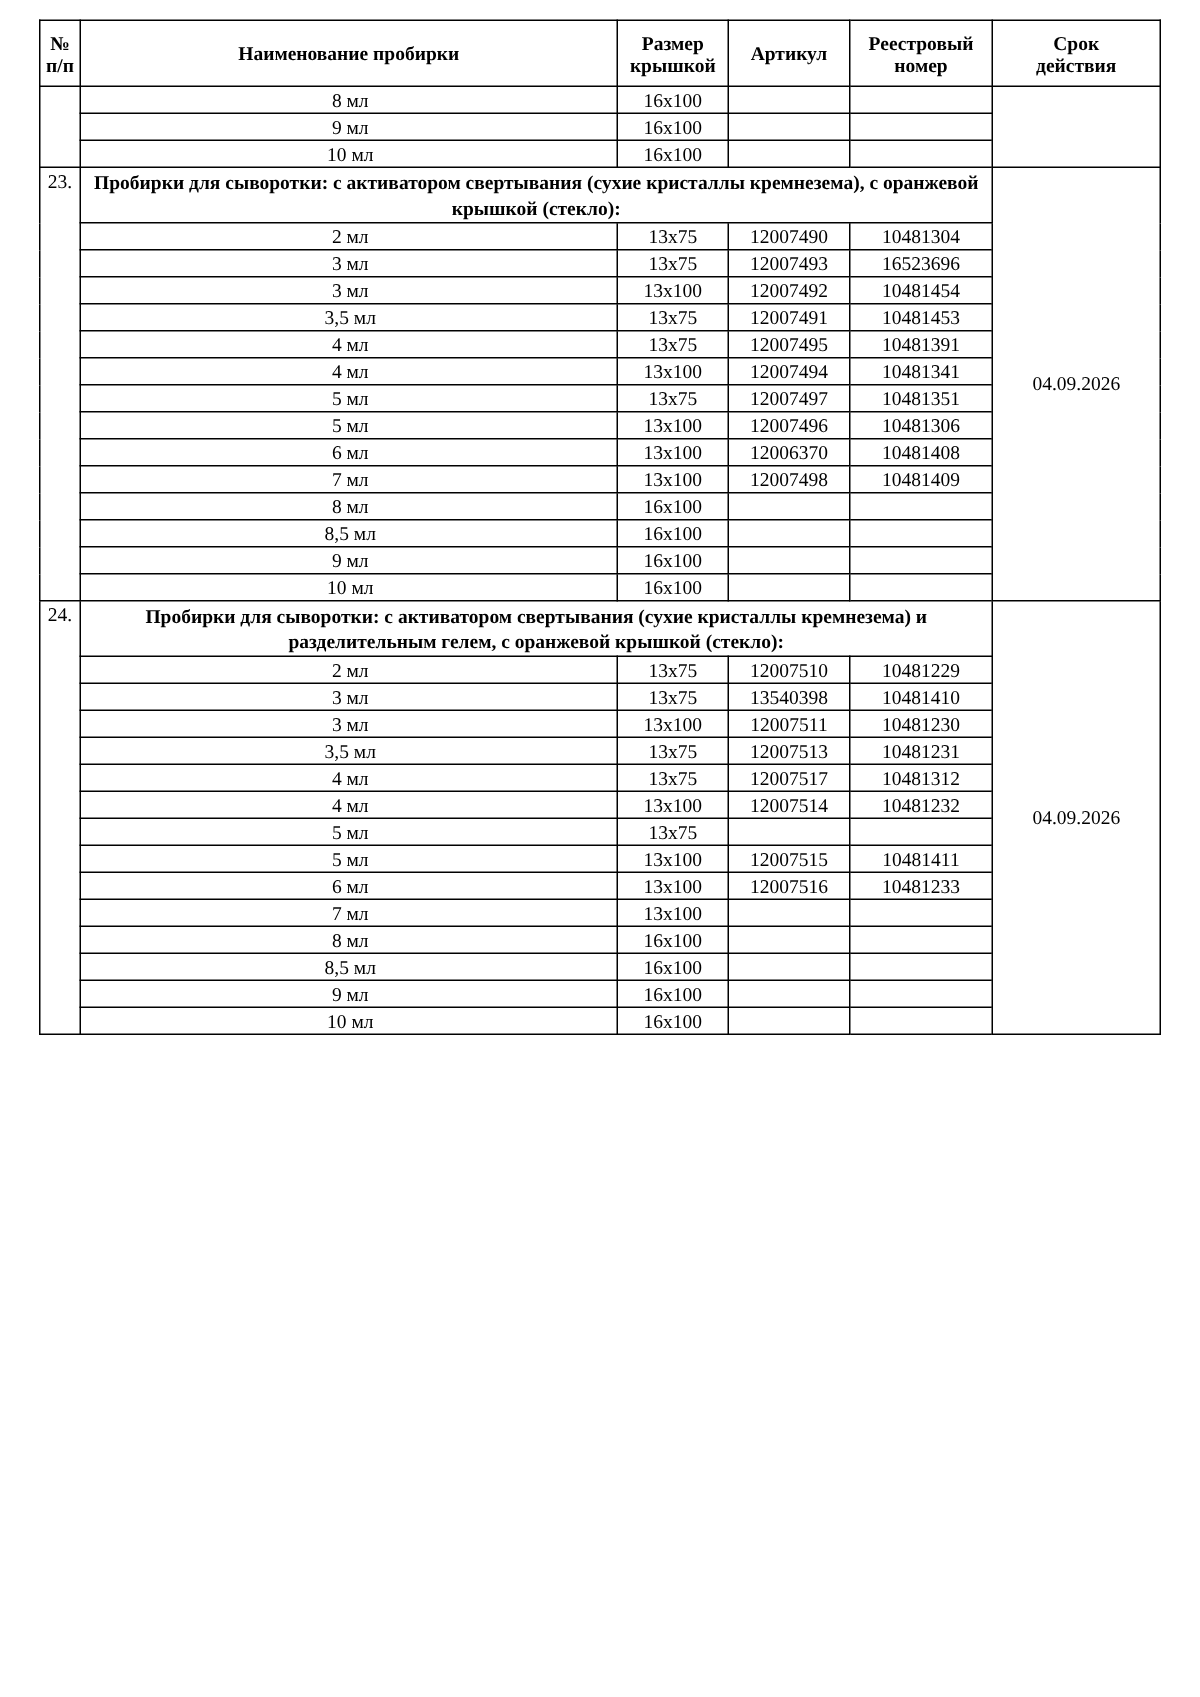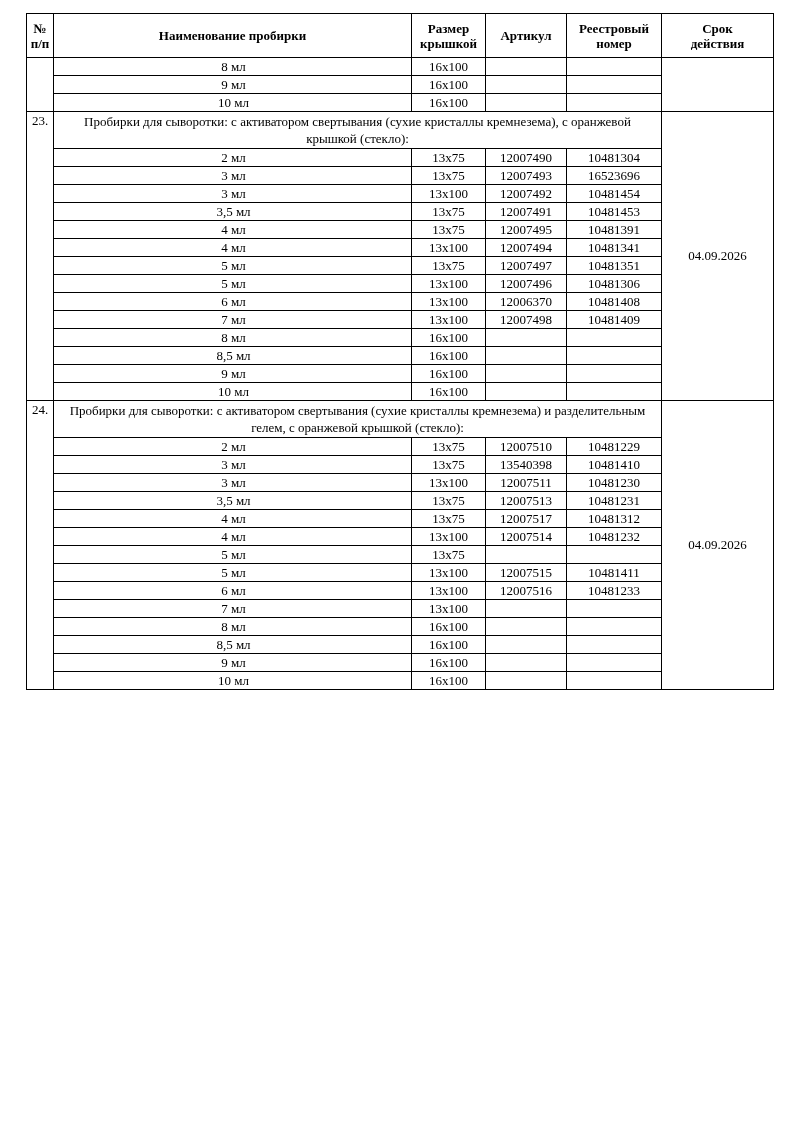--- a/index.html
+++ b/index.html
@@ -38,21 +38,21 @@
     white-space: pre-line;
     line-height: 15px;
     height: 44px;
     padding: 2px 2px;
   }
   td { height: 18px; line-height: 16px; vertical-align: middle; }
   td.name  { text-align: center;  padding-left: 5px; }
   td.c     { text-align: center; }
   td.num   { text-align: center; vertical-align: top; padding-top: 1px; }
   td.title {
-    font-weight: normal;
+    font-weight: bold;
     text-align: center;
     line-height: 17px;
     padding: 1px 8px;
     height: 36px;
   }
   td.validity { text-align: center; vertical-align: middle; }
 </style>
 </head>
 <body>
 

